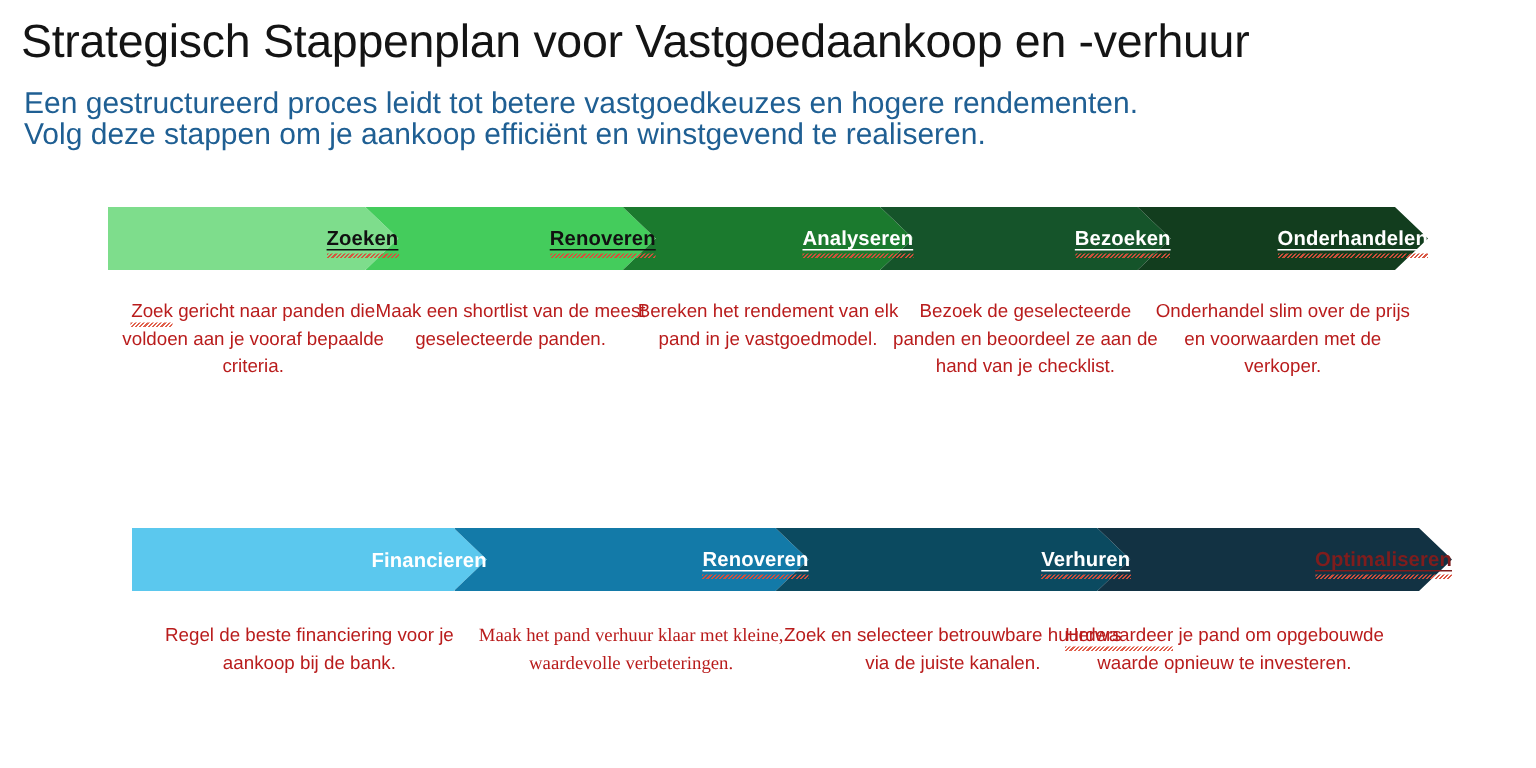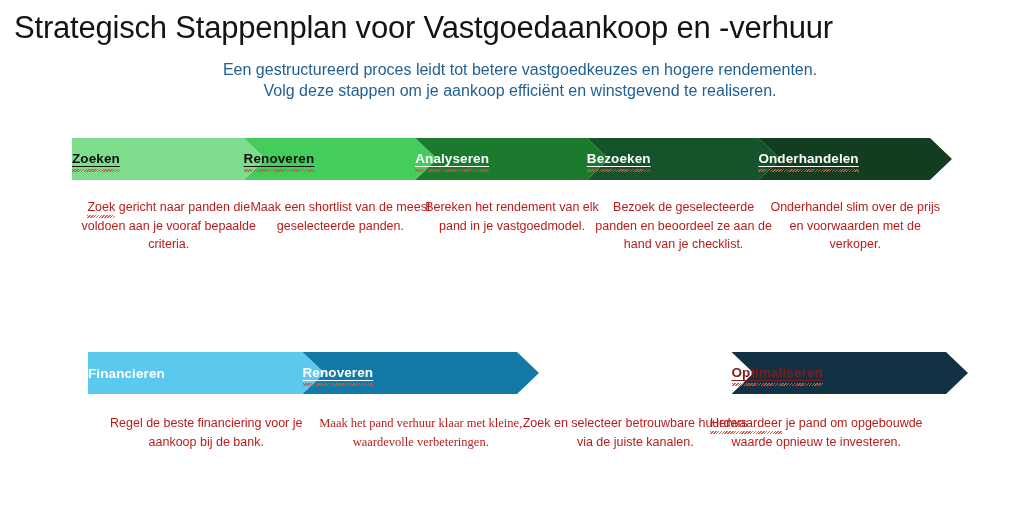--- a/index.html
+++ b/index.html
@@ -27,25 +27,24 @@
     color: #141414;
     letter-spacing: -0.2px;
     line-height: 40px;
     white-space: nowrap;
   }
   .subtitle-block {
     margin-top: 11px;
     margin-left: 2px;
   }
   .subtitle-line {
-    font-size: 16px;
+    font-size: 20px;
     color: #1f5f93;
     line-height: 21px;
     white-space: nowrap;
-    text-align: center;
   }
 
   
   .process-row {
     position: absolute;
     left: 0;
     width: 1024px;
   }
   #row-green { top: 138px; }
   #row-blue  { top: 352px; padding-left: 16px; }
@@ -56,21 +55,21 @@
     margin: 0 auto;
     width: 880px;
   }
 
   .chevron {
     position: absolute;
     top: 0;
     height: 42px;
     display: flex;
     align-items: center;
-    justify-content: flex-start;
+    justify-content: flex-end;
     box-sizing: border-box;
   }
   .chevron .chev-label {
     position: relative;
     z-index: 3;
     font-size: 13.5px;
     font-weight: bold;
     letter-spacing: 0.1px;
     text-decoration: underline;
     text-underline-offset: 3px;
@@ -192,20 +191,24 @@
 <div class="process-row" id="row-blue">
   <div class="chevron-band" id="band-blue">
       <div class="chevron no-underline" style="left: 0px; width: 236.5px;">
         <div class="shape first" style="background: rgb(91, 200, 238);"></div>
         <span class="chev-label" style="color: rgb(255, 255, 255);">Financieren</span>
       </div>
       <div class="chevron" style="left: 214.5px; width: 236.5px;">
         <div class="shape mid" style="background: rgb(19, 122, 168);"></div>
         <span class="chev-label spell" style="color: rgb(255, 255, 255);">Renoveren</span>
       </div>
+      <div class="chevron" style="left: 429px; width: 236.5px;">
+        <div class="shape mid" style="background: rgb(11, 74, 96);"></div>
+        <span class="chev-label spell" style="color: rgb(255, 255, 255);">Verhuren</span>
+      </div>
       <div class="chevron" style="left: 643.5px; width: 236.5px;">
         <div class="shape last" style="background: rgb(18, 50, 67);"></div>
         <span class="chev-label spell" style="color: #7f1d1d;">Optimaliseren</span>
       </div>
     </div>
   <div class="desc-band" id="desc-blue">
       <div class="desc" style="left: 0px; width: 236.5px; top: 20px;">Regel de beste financiering voor je aankoop bij de bank.</div>
       <div class="desc" style="left: 214.5px; width: 236.5px; top: 20px; font-family: Liberation Serif, serif;">Maak het pand verhuur klaar met kleine, waardevolle verbeteringen.</div>
       <div class="desc" style="left: 429px; width: 236.5px; top: 20px;">Zoek en selecteer betrouwbare huurders via de juiste kanalen.</div>
       <div class="desc" style="left: 610px; width: 236.5px; top: 20px;"><span class="spellword">Herwaardeer</span> je pand om opgebouwde waarde opnieuw te investeren.</div>

